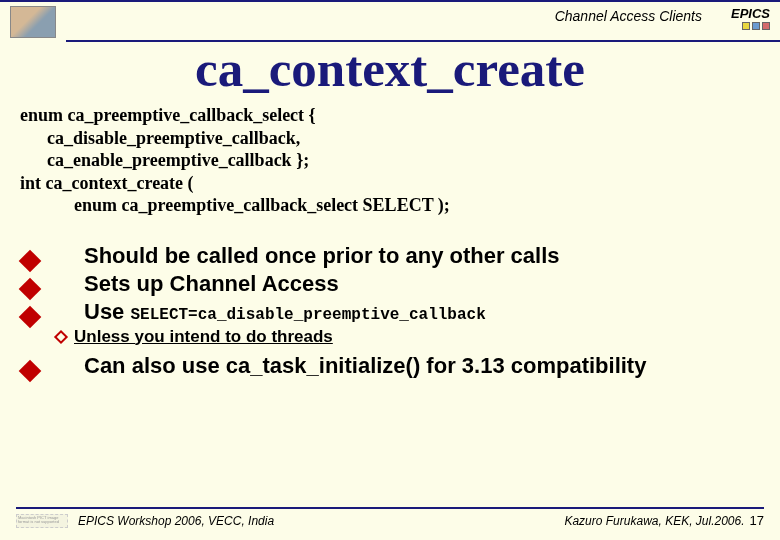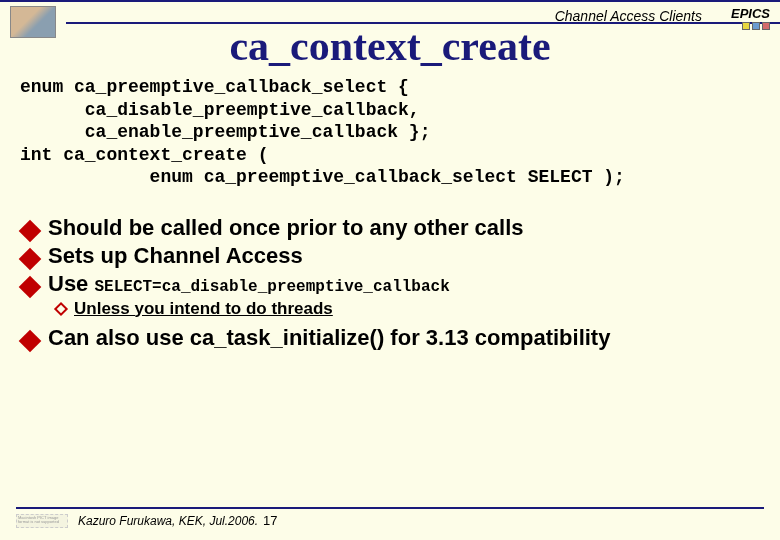--- a/index.html
+++ b/index.html
@@ -10,21 +10,21 @@
   font-family: Arial, Helvetica, sans-serif;
   position: relative;
   overflow: hidden;
 }
 .top-border { height: 2px; background: #1a1a7a; width: 100%; }
 .header-row {
   display: flex;
   align-items: flex-start;
   padding: 4px 10px 0 10px;
   position: relative;
-  height: 20px;
+  height: 38px;
 }
 .emblem {
   width: 46px;
   height: 32px;
   background: linear-gradient(135deg, #d4b896 40%, #8a9fb0 60%);
   border: 1px solid #888;
   margin-right: 8px;
 }
 .header-text {
   position: absolute;
@@ -58,45 +58,46 @@
 }
 .sq1 { background: #e8d840; border: 1px solid #666; }
 .sq2 { background: #6b9bd1; border: 1px solid #666; }
 .sq3 { background: #d46b6b; border: 1px solid #666; }
 .divider {
   height: 2px;
   background: #1a1a7a;
   margin: 0 0 0 66px;
 }
 .title {
-  font-size: 42px;
+  font-size: 51px;
   font-weight: bold;
   color: #1a1a7a;
   text-align: center;
   font-family: Georgia, 'Times New Roman', serif;
   margin-top: -2px;
   margin-bottom: 6px;
 }
 .code-block {
-  font-family: Liberation Mono, monospace;
+  font-family: Liberation Serif, serif;
   font-weight: bold;
   font-size: 18px;
   color: #000;
   padding: 0 20px;
   line-height: 1.25;
   white-space: pre;
   margin-bottom: 26px;
 }
 .bullets {
   padding: 0 22px;
 }
 .b1 {
   display: flex;
-  align-items: center;
+  align-items: flex-end;
   margin-bottom: 2px;
+  gap: 36px;
 }
 .b1 .marker {
   width: 16px; height: 16px;
   background: #c00000;
   transform: rotate(45deg);
   margin-right: 10px;
   margin-top: 6px;
   flex-shrink: 0;
 }
 .b1 .text {
@@ -216,16 +217,17 @@
   <div class="b1">
     <div class="marker"></div>
     <div class="text">Can also use ca_task_initialize() for 3.13 compatibility</div>
   </div>
 </div>
 
 <div class="footer">
   <div class="footer-line"></div>
   <div class="footer-row">
     <div class="placeholder-img">Macintosh PICT image format is not supported</div>
+    <div class="footer-left">EPICS Workshop 2006, VECC, India</div>
     <div class="footer-right">Kazuro Furukawa, KEK, Jul.2006.</div>
     <div class="page-num">17</div>
   </div>
 </div>
 
 </body></html>

